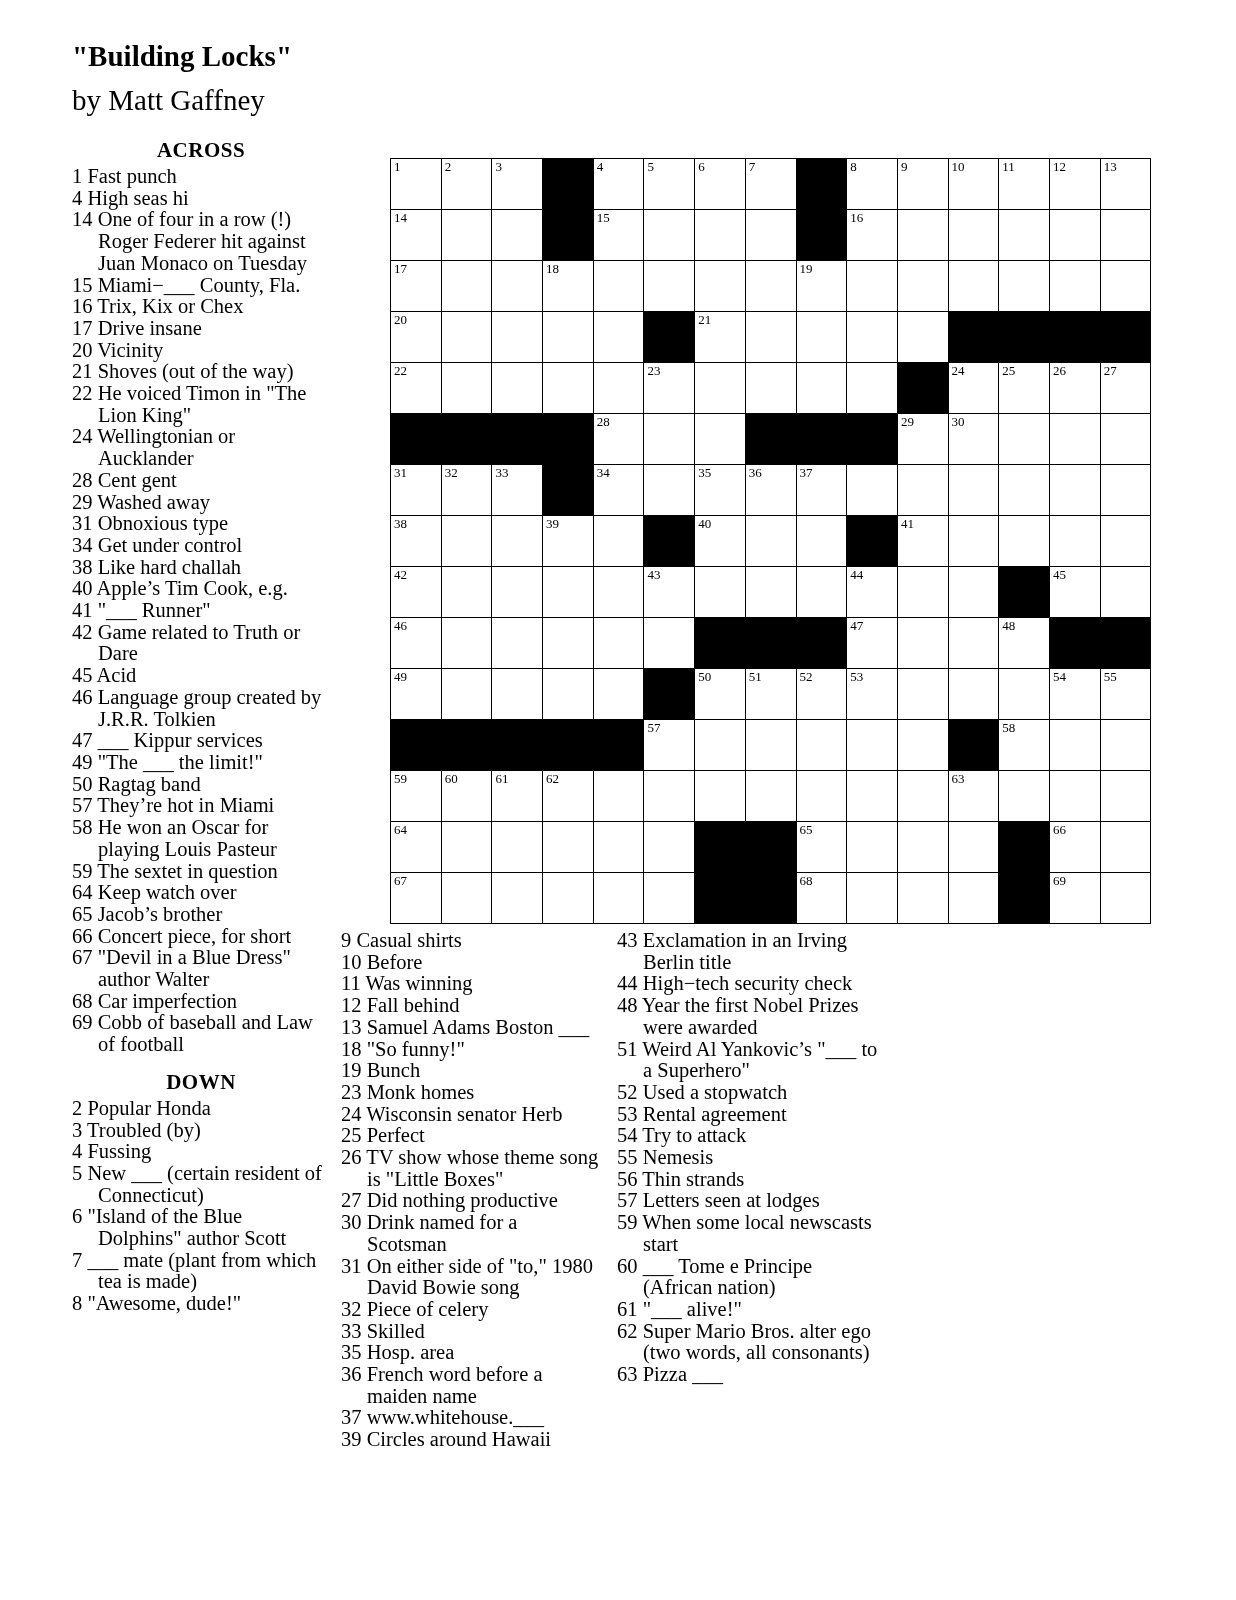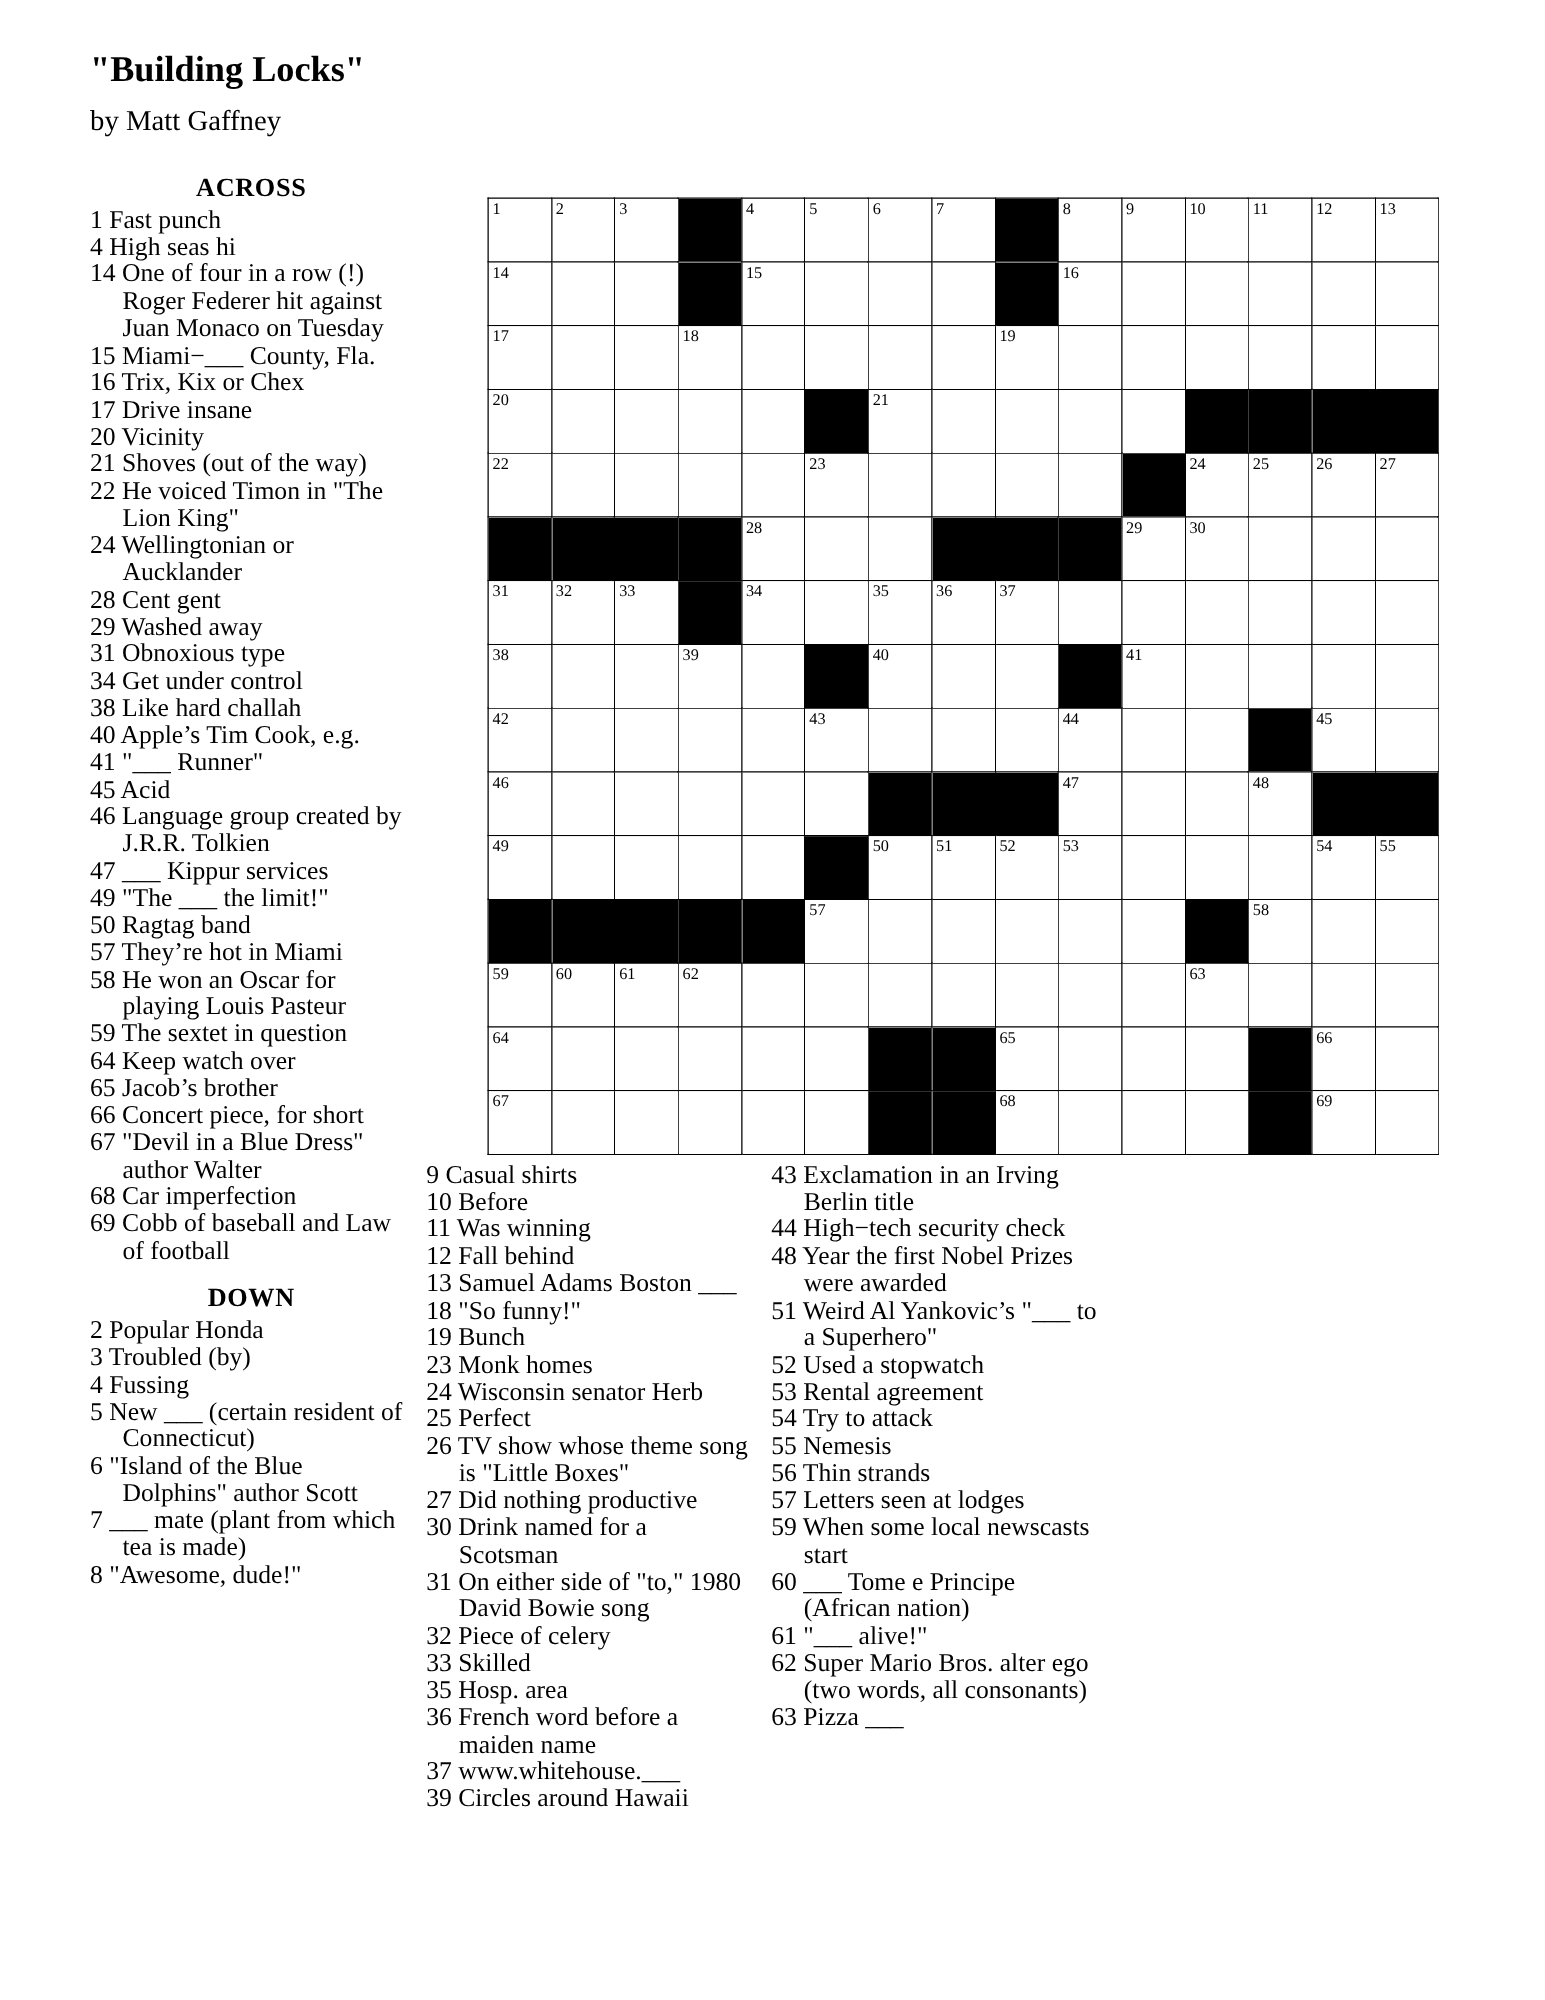--- a/index.html
+++ b/index.html
@@ -26,21 +26,21 @@
     top: 40px;
     font-size: 29px;
     font-weight: bold;
     font-family: "Liberation Serif", serif;
     letter-spacing: 0px;
   }
   .byline {
     position: absolute;
     left: 72px;
     top: 84px;
-    font-size: 23px;
+    font-size: 29px;
     font-family: "Liberation Serif", serif;
   }
   .col-heading {
     font-size: 21px;
     font-weight: bold;
     font-family: "Liberation Serif", serif;
     margin-bottom: 3px;
     letter-spacing: 0.5px;
     text-align: center;
   }
@@ -132,20 +132,21 @@
       <p class="clue">21 Shoves (out of the way)</p>
       <p class="clue">22 He voiced Timon in "The Lion King"</p>
       <p class="clue">24 Wellingtonian or Aucklander</p>
       <p class="clue">28 Cent gent</p>
       <p class="clue">29 Washed away</p>
       <p class="clue">31 Obnoxious type</p>
       <p class="clue">34 Get under control</p>
       <p class="clue">38 Like hard challah</p>
       <p class="clue">40 Apple’s Tim Cook, e.g.</p>
       <p class="clue">41 "___ Runner"</p>
+      <p class="clue">42 Game related to Truth or Dare</p>
       <p class="clue">45 Acid</p>
       <p class="clue">46 Language group created by J.R.R. Tolkien</p>
       <p class="clue">47 ___ Kippur services</p>
       <p class="clue">49 "The ___ the limit!"</p>
       <p class="clue">50 Ragtag band</p>
       <p class="clue">57 They’re hot in Miami</p>
       <p class="clue">58 He won an Oscar for playing Louis Pasteur</p>
       <p class="clue">59 The sextet in question</p>
       <p class="clue">64 Keep watch over</p>
       <p class="clue">65 Jacob’s brother</p>

